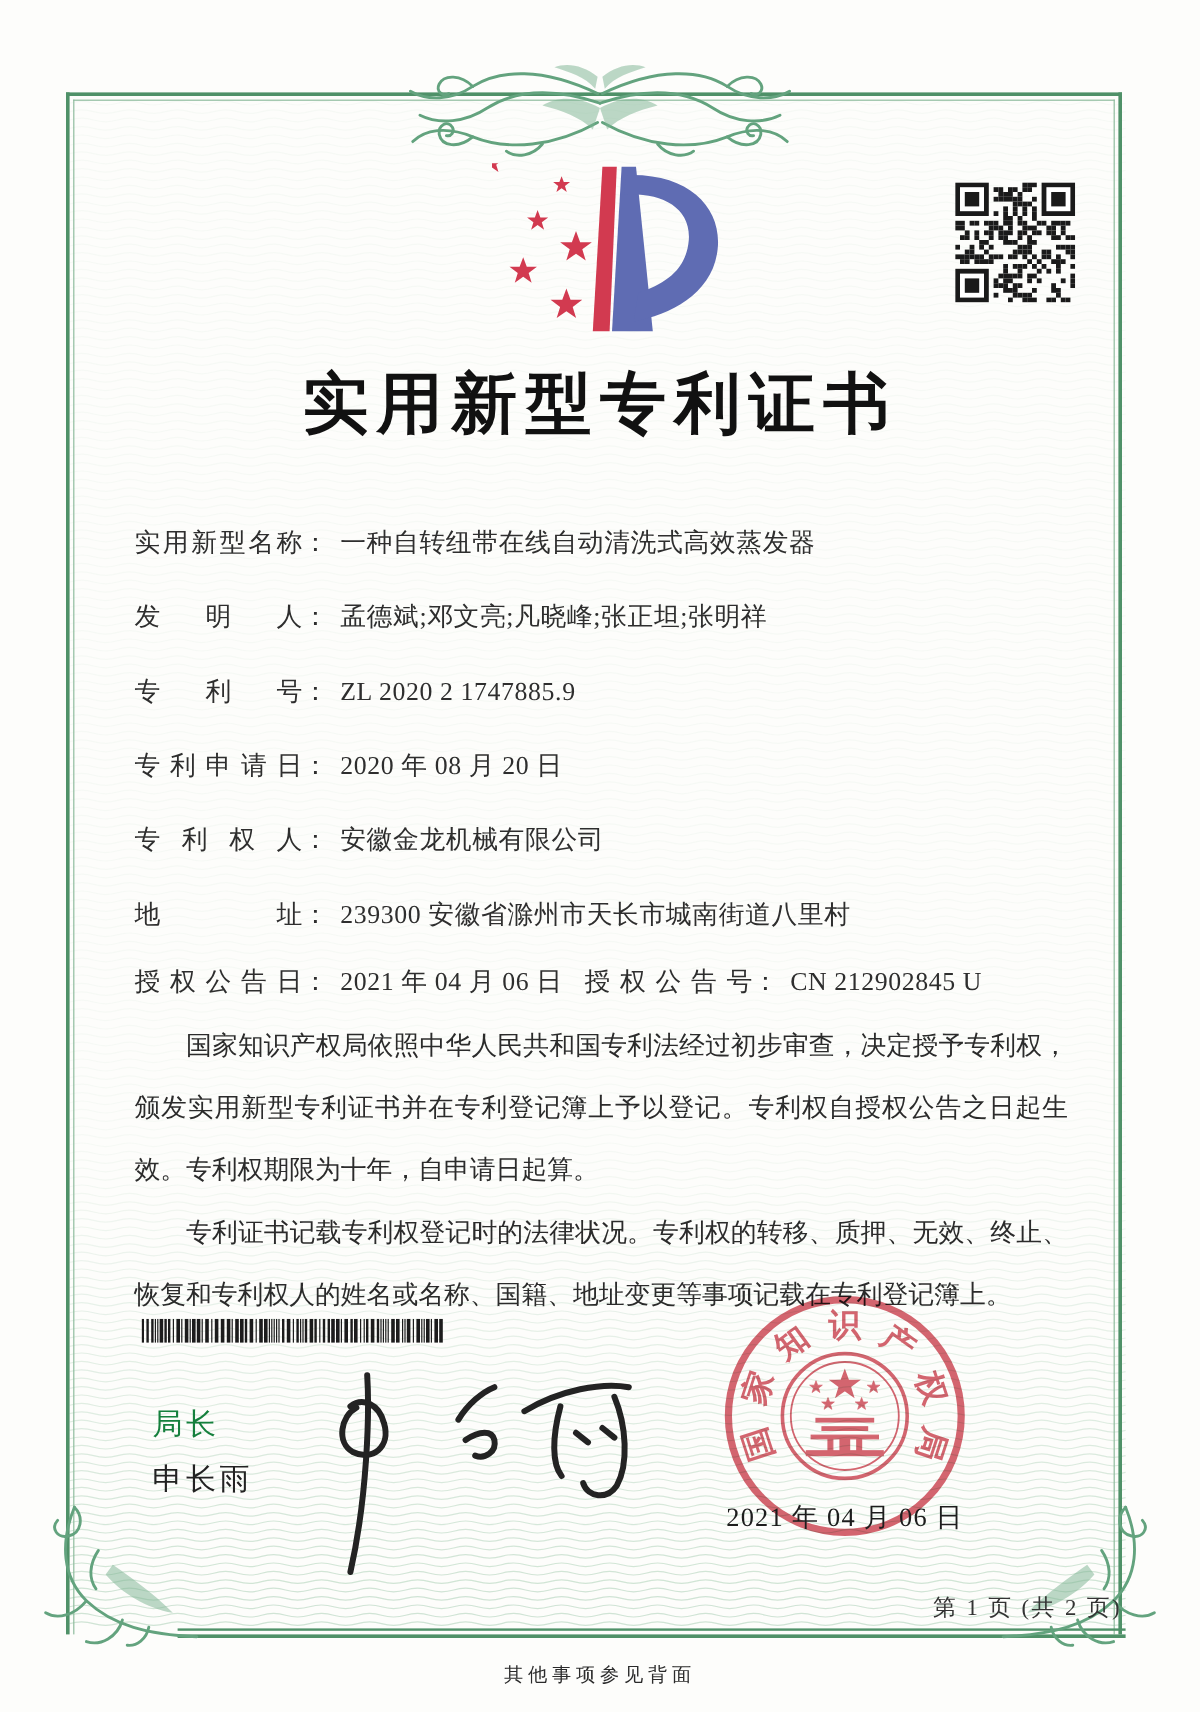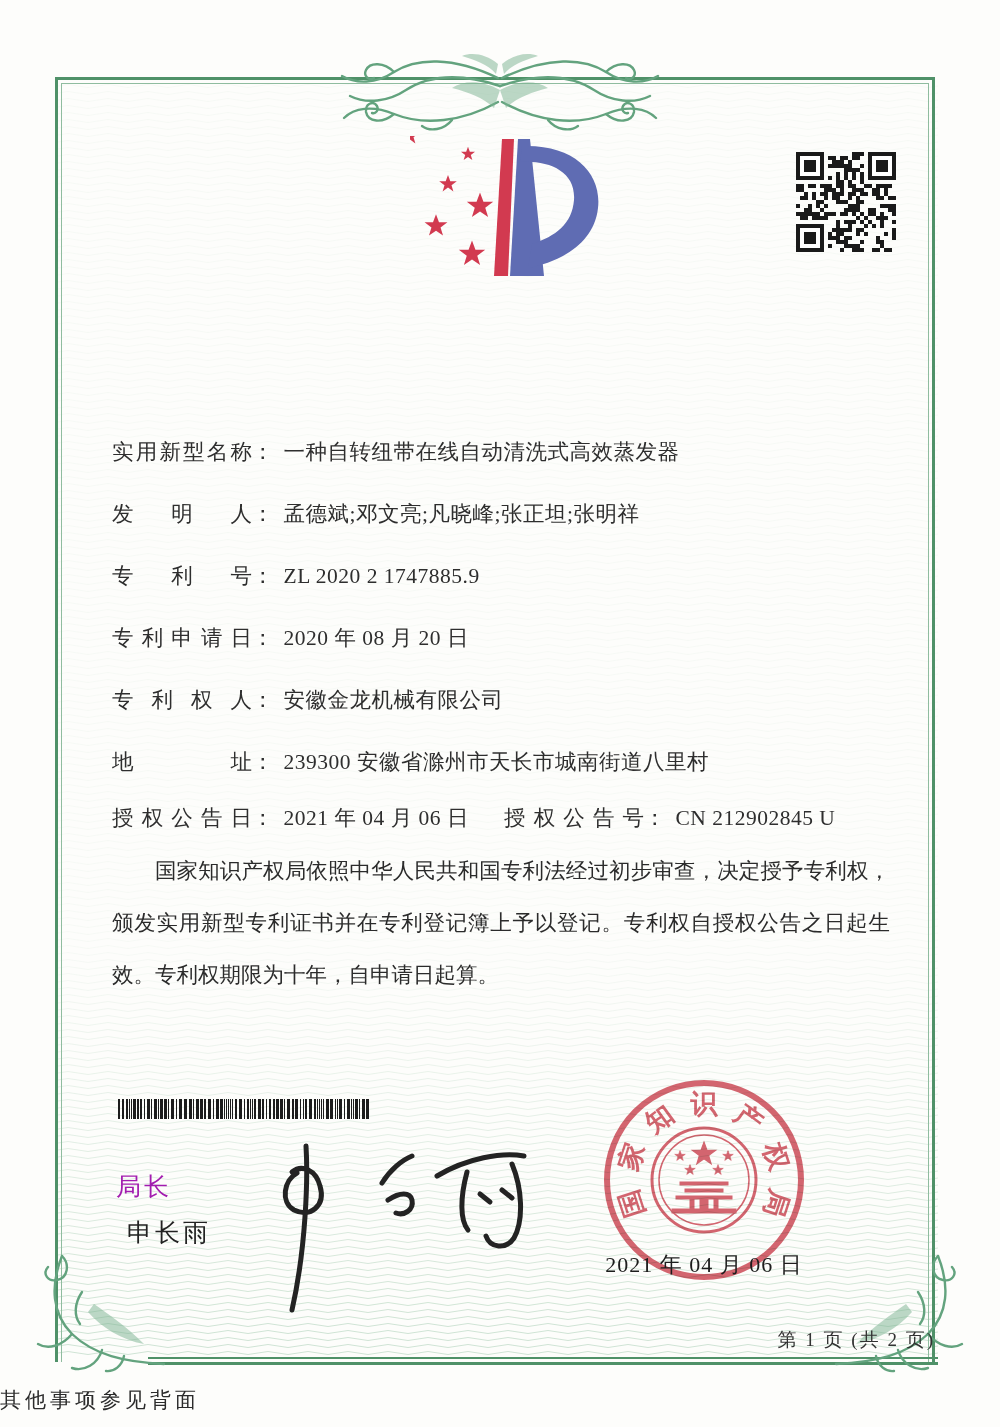--- a/index.html
+++ b/index.html
@@ -27,48 +27,48 @@
 
   .logo{position:absolute;left:410px;top:136px;}
   .qr{position:absolute;left:796px;top:152px;}
 
   .title{position:absolute;left:0;top:300px;width:1000px;text-align:center;
          font-size:55px;font-weight:700;letter-spacing:7px;color:#111;}
 
   .frow{position:absolute;left:112px;width:810px;font-size:21.5px;white-space:nowrap;}
   .flabel{display:inline-block;width:140px;text-align:justify;text-align-last:justify;}
   .fvalue{margin-left:10px;letter-spacing:0.5px;text-align:center;}
-  .grant-right{position:absolute;left:375px;top:0;margin-left:17px;}
+  .grant-right{position:absolute;left:375px;top:0;}
 
   .paras{position:absolute;left:112px;top:845px;width:778px;font-size:21.5px;line-height:52px;
          text-align:justify;color:#2b2b2b;}
   .paras p{text-indent:2em;margin:0;}
 
   .barcode{position:absolute;left:118px;top:1099px;}
 
-  .director-title{position:absolute;left:116px;top:1170px;font-size:25px;letter-spacing:3px;
-                  font-family:"Liberation Sans","DejaVu Sans",sans-serif;color:#a21caf;}
+  .director-title{position:absolute;left:127px;top:1170px;font-size:25px;letter-spacing:3px;
+                  font-family:"Liberation Sans","DejaVu Sans",sans-serif;color:#15803d;}
   .director-name{position:absolute;left:127px;top:1216px;font-size:25px;letter-spacing:3px;
                  font-family:"Liberation Sans","DejaVu Sans",sans-serif;color:#222;text-align:right;}
   .signature{position:absolute;left:262px;top:1128px;}
   .signature path{stroke:#232323;stroke-width:5;fill:none;stroke-linecap:round;stroke-linejoin:round;}
 
   .seal{position:absolute;left:594px;top:1070px;width:220px;height:220px;mix-blend-mode:multiply;opacity:.92;}
   .seal-border{position:absolute;left:10px;top:10px;width:200px;height:200px;border:6px solid var(--seal-red);
                border-radius:50%;}
   .seal-char{position:absolute;left:50%;top:50%;width:30px;height:30px;margin-left:-15px;margin-top:-15px;
              font-size:27px;font-weight:700;color:var(--seal-red);text-align:center;line-height:30px;}
   .emblem{position:absolute;left:0;top:0;}
   .emblem *{stroke:var(--seal-red);}
   .seal-date{position:absolute;left:584px;top:1250px;width:240px;text-align:center;font-size:22px;
              letter-spacing:1px;color:#1d1d1d;}
 
   .page-info{position:absolute;left:55px;top:1327px;width:880px;text-align:right;font-size:19px;
              letter-spacing:2px;color:#333;}
-  .back-note{position:absolute;left:0;top:1386px;width:1000px;font-size:21px;
+  .back-note{position:absolute;left:0;top:1386px;width:1000px;text-align:center;font-size:16px;
              letter-spacing:4px;color:#2b2b2b;}
 
   .orn path,.corner path{stroke:var(--green-mid);fill:none;stroke-width:2.4;stroke-linecap:round;}
   .orn path.fill,.corner path.fill{fill:#7ab28f;stroke:none;opacity:.5;}
   .orn{position:absolute;left:332px;top:36px;}
   .corner-left{position:absolute;left:28px;top:1252px;}
   .corner-right{position:absolute;left:832px;top:1252px;}
 </style>
 </head>
 <body>
@@ -516,39 +516,41 @@
       <rect x="4" y="4" width="20" height="20" fill="#fff"></rect>
       <rect x="8" y="8" width="12" height="12" fill="#1a1a1a"></rect>
       <rect x="72" y="0" width="28" height="28" fill="#1a1a1a"></rect>
       <rect x="76" y="4" width="20" height="20" fill="#fff"></rect>
       <rect x="80" y="8" width="12" height="12" fill="#1a1a1a"></rect>
       <rect x="0" y="72" width="28" height="28" fill="#1a1a1a"></rect>
       <rect x="4" y="76" width="20" height="20" fill="#fff"></rect>
       <rect x="8" y="80" width="12" height="12" fill="#1a1a1a"></rect>
     </svg>
 
+  <h1 class="title">实用新型专利证书</h1>
 
   <div id="fields">
       <div class="frow" style="top: 437px;"><span class="flabel">实用新型名称</span><span>：</span><span class="fvalue">一种自转纽带在线自动清洗式高效蒸发器</span></div>
       <div class="frow" style="top: 499px;"><span class="flabel">发明人</span><span>：</span><span class="fvalue">孟德斌;邓文亮;凡晓峰;张正坦;张明祥</span></div>
       <div class="frow" style="top: 561px;"><span class="flabel">专利号</span><span>：</span><span class="fvalue">ZL 2020 2 1747885.9</span></div>
       <div class="frow" style="top: 623px;"><span class="flabel">专利申请日</span><span>：</span><span class="fvalue">2020 年 08 月 20 日</span></div>
       <div class="frow" style="top: 685px;"><span class="flabel">专利权人</span><span>：</span><span class="fvalue">安徽金龙机械有限公司</span></div>
       <div class="frow" style="top: 747px;"><span class="flabel">地址</span><span>：</span><span class="fvalue">239300 安徽省滁州市天长市城南街道八里村</span></div>
     </div>
 
   <div class="frow" style="top:803px">
     <span class="flabel">授权公告日</span><span>：</span><span class="fvalue">2021 年 04 月 06 日</span>
     <span class="grant-right">
       <span class="flabel">授权公告号</span><span>：</span><span class="fvalue">CN 212902845 U</span>
     </span>
   </div>
 
   <div id="paras" class="paras">
       <p>国家知识产权局依照中华人民共和国专利法经过初步审查，决定授予专利权，颁发实用新型专利证书并在专利登记簿上予以登记。专利权自授权公告之日起生效。专利权期限为十年，自申请日起算。</p>
+      <p>专利证书记载专利权登记时的法律状况。专利权的转移、质押、无效、终止、恢复和专利权人的姓名或名称、国籍、地址变更等事项记载在专利登记簿上。</p>
     </div>
 
   <svg id="barcode" class="barcode" width="256" height="20">
       <rect x="0" y="0" width="2" height="20" fill="#1c1c1c"></rect>
       <rect x="4" y="0" width="2" height="20" fill="#1c1c1c"></rect>
       <rect x="8" y="0" width="2" height="20" fill="#1c1c1c"></rect>
       <rect x="11" y="0" width="1" height="20" fill="#1c1c1c"></rect>
       <rect x="13" y="0" width="1" height="20" fill="#1c1c1c"></rect>
       <rect x="15" y="0" width="3" height="20" fill="#1c1c1c"></rect>
       <rect x="19" y="0" width="2" height="20" fill="#1c1c1c"></rect>

